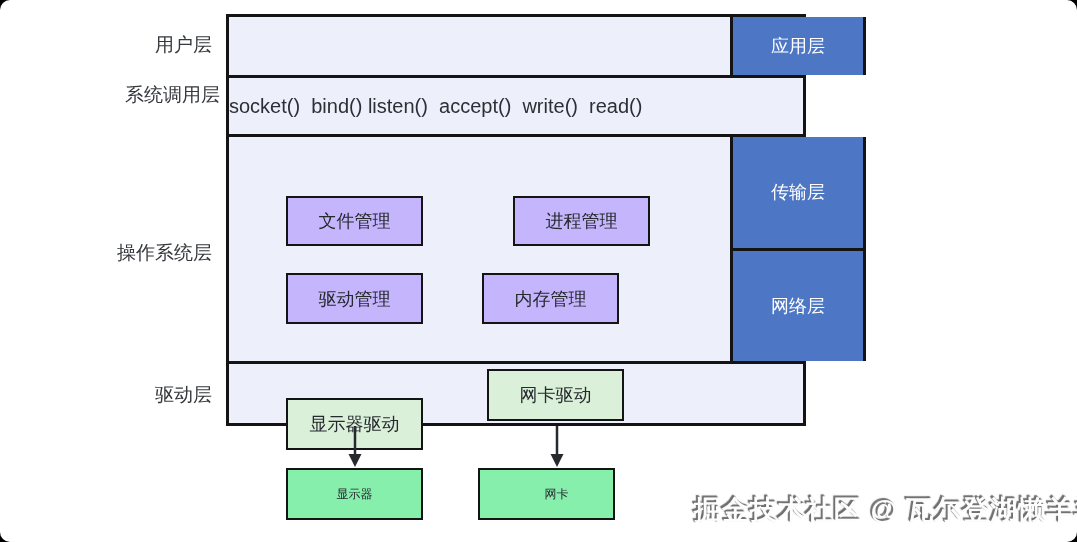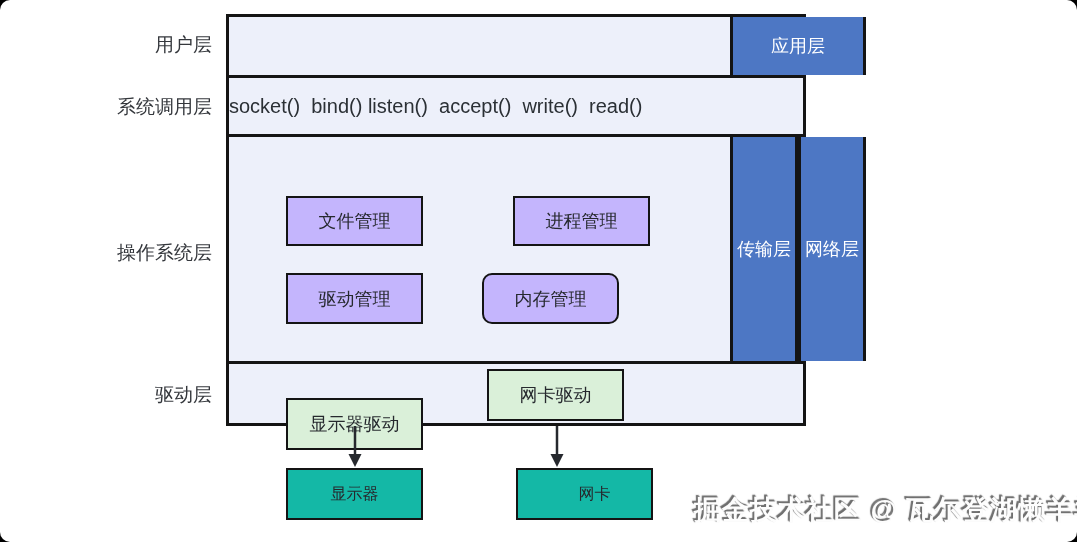--- a/index.html
+++ b/index.html
@@ -32,65 +32,65 @@
   
   .blue-box{
     position:absolute;left:501px;width:136px;box-sizing:border-box;
     background:#4d77c4;border-left:3px solid #141414;border-right:3px solid #141414;
     color:#ffffff;font-size:18px;
     display:flex;align-items:center;justify-content:center;
   }
   .blue-full{top:0;height:100%;}
   .blue-col{
     position:absolute;left:501px;top:0;bottom:0;width:136px;
-    display:flex;
+    display:flex;flex-direction:column;
   }
   .blue-cell{
     flex:1;box-sizing:border-box;background:#4d77c4;
     border-left:3px solid #141414;border-right:3px solid #141414;
     color:#ffffff;font-size:18px;
     display:flex;align-items:center;justify-content:center;
   }
   
   .mod-box{
     position:absolute;box-sizing:border-box;border:2.5px solid #141414;
     font-size:18px;color:#26292e;
     display:flex;align-items:center;justify-content:center;
   }
   .yellow{background:#c4b5fd;}
   .green{background:#daf0d9;}
   .mod-a{left:57px;top:59px;width:137px;height:50px;}
   .mod-b{left:264px;top:59px;width:137px;height:50px;margin-left:20px;}
   .mod-c{left:57px;top:136px;width:137px;height:51px;}
-  .mod-d{left:253px;top:136px;width:137px;height:51px;border-radius:10px;}
+  .mod-d{left:253px;top:136px;width:137px;height:51px;}
   .drv-a{left:57px;top:5px;width:137px;height:52px;margin-top:29px;}
   .drv-b{left:258px;top:5px;width:137px;height:52px;}
   .device-box{
     position:absolute;top:468px;width:137px;height:52px;
-    box-sizing:border-box;border:2.5px solid #141414;background:#14b8a6;
-    font-size:16px;color:#26292e;
+    box-sizing:border-box;border:2.5px solid #141414;background:#86efac;
+    font-size:12px;color:#26292e;
     display:flex;align-items:center;justify-content:center;
   }
   .dev-a{left:286px;}
-  .dev-b{left:516px;padding-left:20px;}
+  .dev-b{left:478px;padding-left:20px;}
   .arrow-svg{position:absolute;left:0;top:0;pointer-events:none;}
   .watermark{
     position:absolute;left:694px;top:492px;width:380px;
     font-size:27px;font-weight:bold;letter-spacing:1px;white-space:nowrap;
     color:#fdfdfd;
     text-shadow:-2px -2px 1px #6e6e6e,-1px -1px 1px #8a8a8a;
   }
 </style>
 </head>
 <body>
 
 <div class="canvas">
 
   <div class="side-label" style="top:34px;">用户层</div>
-  <div class="side-label" style="top:96px;">系统调用层</div>
+  <div class="side-label" style="top:84px;padding-left:8px;">系统调用层</div>
   <div class="side-label" style="top:242px;">操作系统层</div>
   <div class="side-label" style="top:384px;">驱动层</div>
 
   <div class="outer-box">
 
     <div class="row row-user">
       <div class="blue-box blue-full">应用层</div>
     </div>
 
     <div class="hdiv"></div>

